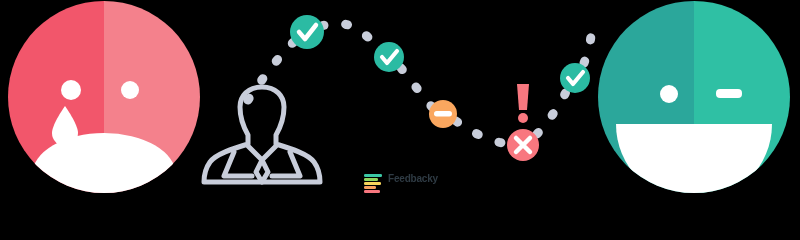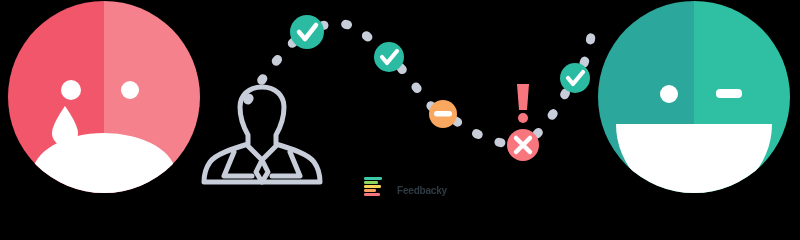--- a/index.html
+++ b/index.html
@@ -3,21 +3,21 @@
 <meta charset="utf-8">
 <style>
   html,body{margin:0;padding:0;background:#000;}
   #stage{
     position:relative;width:800px;height:200px;background:#000;overflow:hidden;
     font-family:"Liberation Sans",sans-serif;
   }
   #stage svg{position:absolute;left:0;top:0;}
   .logo-wrap{
     position:absolute;left:364px;top:174px;width:76px;height:22px;
-    display:flex;align-items:flex-end;gap:15px;
+    display:flex;align-items:flex-start;gap:6px;
   }
   .logo-bars{display:flex;flex-direction:column;gap:1.5px;width:18px;}
   .logo-bars i{display:block;height:2.6px;border-radius:1.3px;}
   .logo-text{
     font-family:"Liberation Sans",sans-serif;
     font-size:10px;font-weight:bold;letter-spacing:-0.2px;
     color:#2f3b44;line-height:1;white-space:nowrap;
   }
 </style>
 </head>

